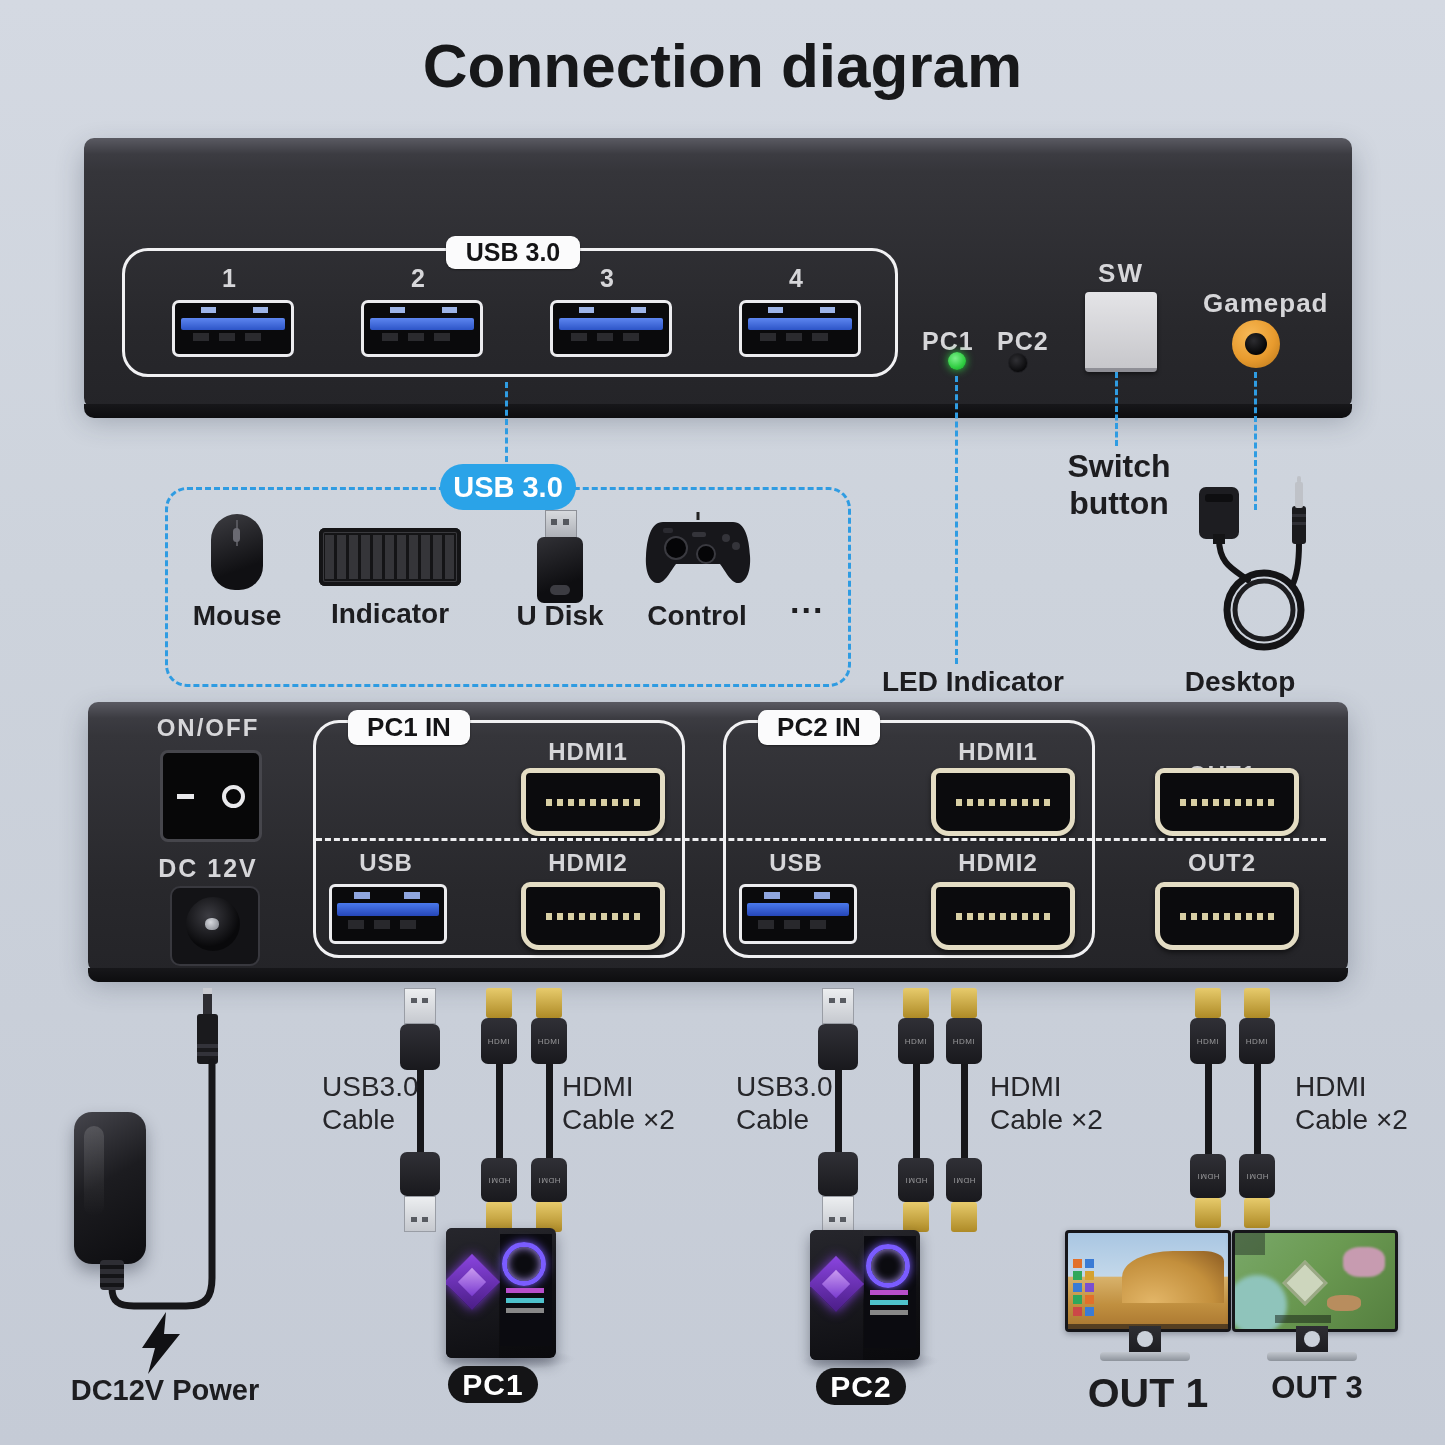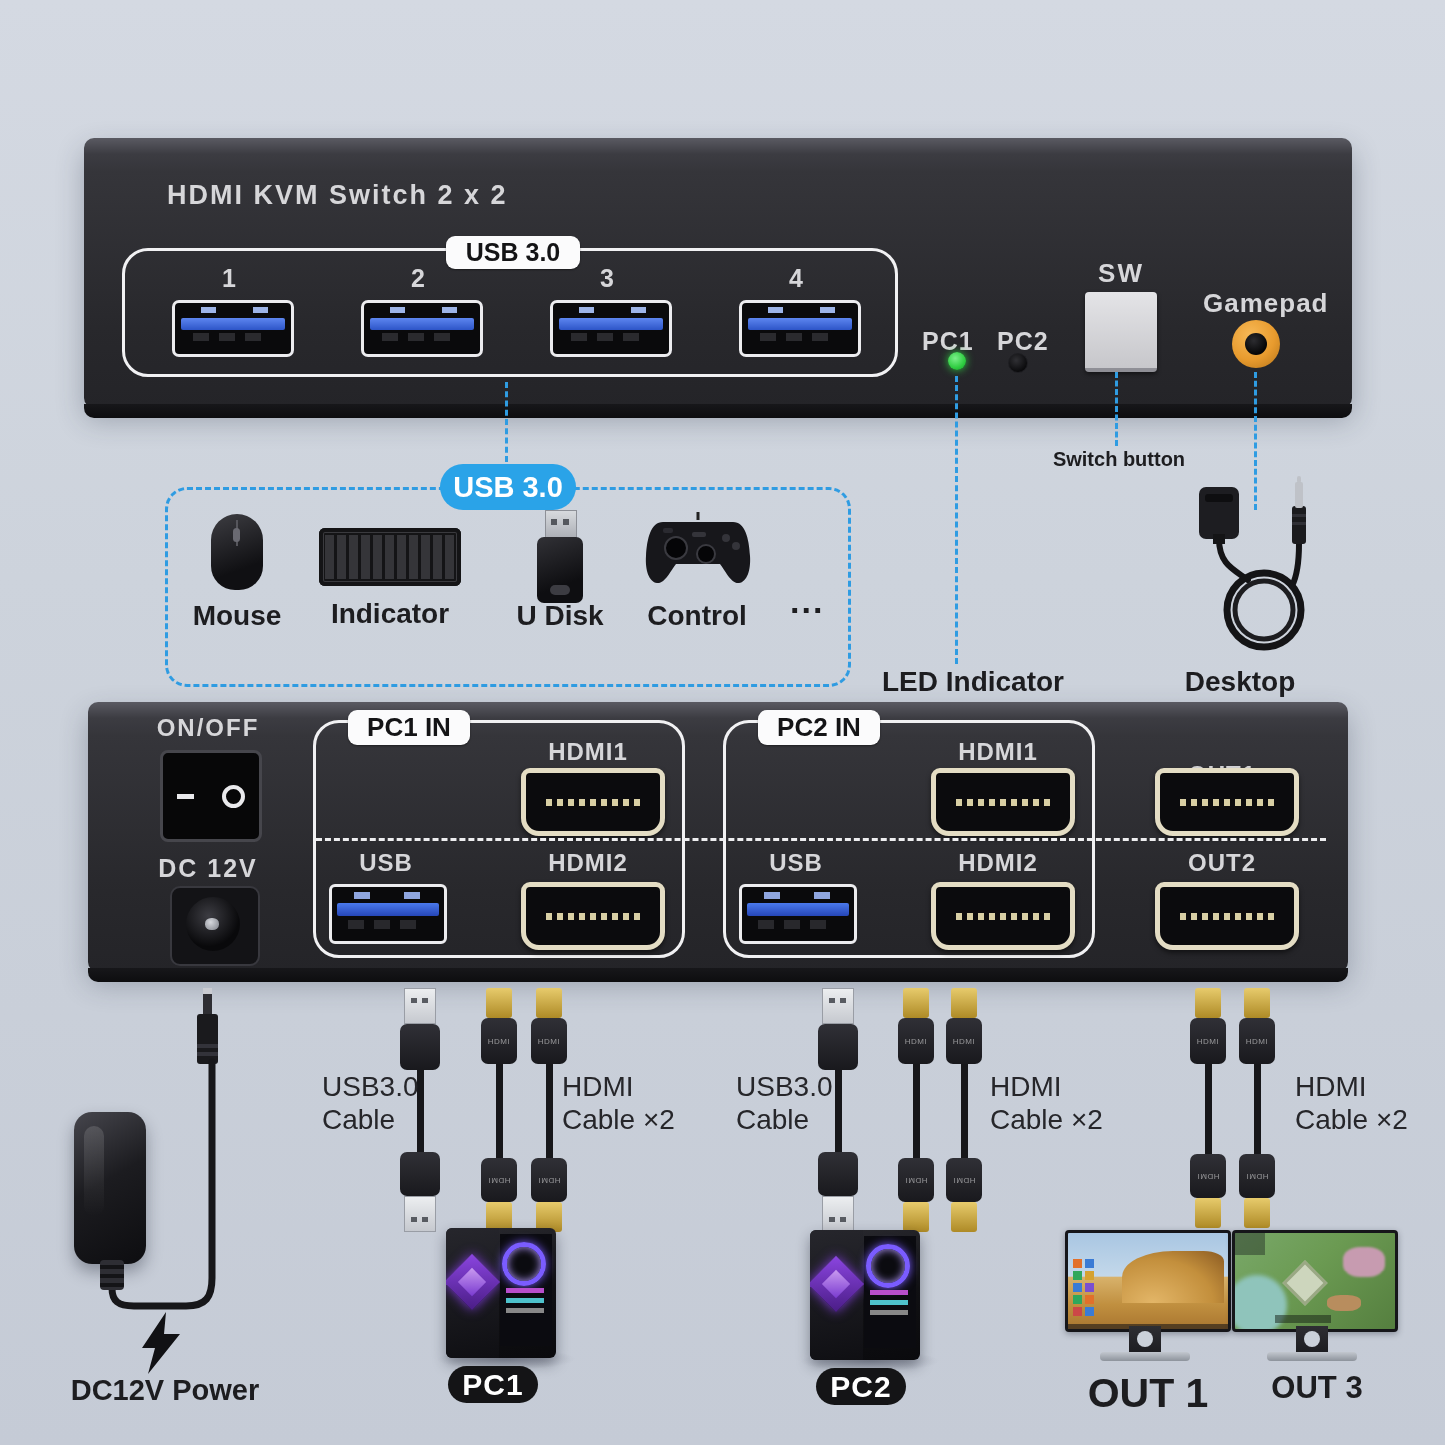--- a/index.html
+++ b/index.html
@@ -70,25 +70,25 @@
   .tower{background:linear-gradient(165deg,#2b2b31 0%,#101013 55%,#0a0a0d 100%);border-radius:6px;overflow:hidden;
     box-shadow:0 6px 14px rgba(20,25,40,.4);}
   .led{border-radius:50%;}
   .shadow{background:radial-gradient(ellipse at center,rgba(30,35,55,.25),transparent 70%);}
 </style>
 </head>
 <body>
 
 <div id="canvas">
 
+  <div class="abs title tc" style="left:0;right:0;top:30px;">Connection diagram</div>
 
   <div class="abs panel" style="left:84px;top:138px;width:1268px;height:270px;"></div>
   <div class="abs panel-strip" style="left:84px;top:404px;width:1268px;height:14px;"></div>
 
-  <div class="abs panel-txt" style="left:167px;top:180px;font-size:27px;">HDMI KVM Switch 2 x 2</div>
 
   <div class="abs wbox" style="left:122px;top:248px;width:770px;height:123px;"></div>
   <div class="abs wtag" style="left:446px;top:236px;width:134px;height:33px;font-size:25px;">USB 3.0</div>
 
   <div class="abs panel-txt tc" style="left:200px;top:264px;width:60px;font-size:25px;">1</div>
   <div class="abs panel-txt tc" style="left:389px;top:264px;width:60px;font-size:25px;">2</div>
   <div class="abs panel-txt tc" style="left:578px;top:264px;width:60px;font-size:25px;">3</div>
   <div class="abs panel-txt tc" style="left:767px;top:264px;width:60px;font-size:25px;">4</div>
 
   <div class="abs fport" style="left:172px;top:300px;">
@@ -157,21 +157,21 @@
     <circle cx="63" cy="46" r="9" fill="#050507" stroke="#3a3a40" stroke-width="2"></circle>
     <circle cx="83" cy="30" r="4" fill="#34343a"></circle>
       <circle cx="93" cy="38" r="4" fill="#34343a"></circle>
     <rect x="49" y="24" width="14" height="5" rx="2" fill="#34343a"></rect>
     <rect x="20" y="20" width="10" height="5" rx="2" fill="#2a2a30"></rect>
   </svg>
   <div class="abs dark-lbl tc" style="left:627px;top:600px;width:140px;font-size:28px;">Control</div>
 
   <div class="abs dark-lbl" style="left:790px;top:582px;font-size:34px;letter-spacing:2px;">...</div>
 
-  <div class="abs dark-lbl tc" style="left:1019px;top:448px;width:200px;font-size:20px;">Switch button</div>
+  <div class="abs dark-lbl tc" style="left:1019px;top:448px;width:200px;font-size:32px;">Switch button</div>
   <div class="abs dark-lbl tc" style="left:873px;top:666px;width:200px;font-size:28px;">LED Indicator</div>
   <div class="abs dark-lbl tc" style="left:1115px;top:666px;width:250px;font-size:28px;">Desktop Controller</div>
 
   <svg class="abs" style="left:1180px;top:470px;" width="160" height="200" viewBox="0 0 160 200">
     <path d="M39,69 C39,95 55,100 68,110" stroke="#141416" stroke-width="6" fill="none" stroke-linecap="round"></path>
     <circle cx="84" cy="140" r="37" stroke="#141416" stroke-width="7" fill="none"></circle>
     <circle cx="84" cy="140" r="29" stroke="#1d1d20" stroke-width="5" fill="none"></circle>
     <path d="M112,116 C118,104 119,90 119,74" stroke="#141416" stroke-width="6" fill="none" stroke-linecap="round"></path>
     <rect x="19" y="17" width="40" height="52" rx="7" fill="#1d1d21"></rect>
     <rect x="25" y="24" width="28px" height="8" rx="3" fill="#0e0e10"></rect>

